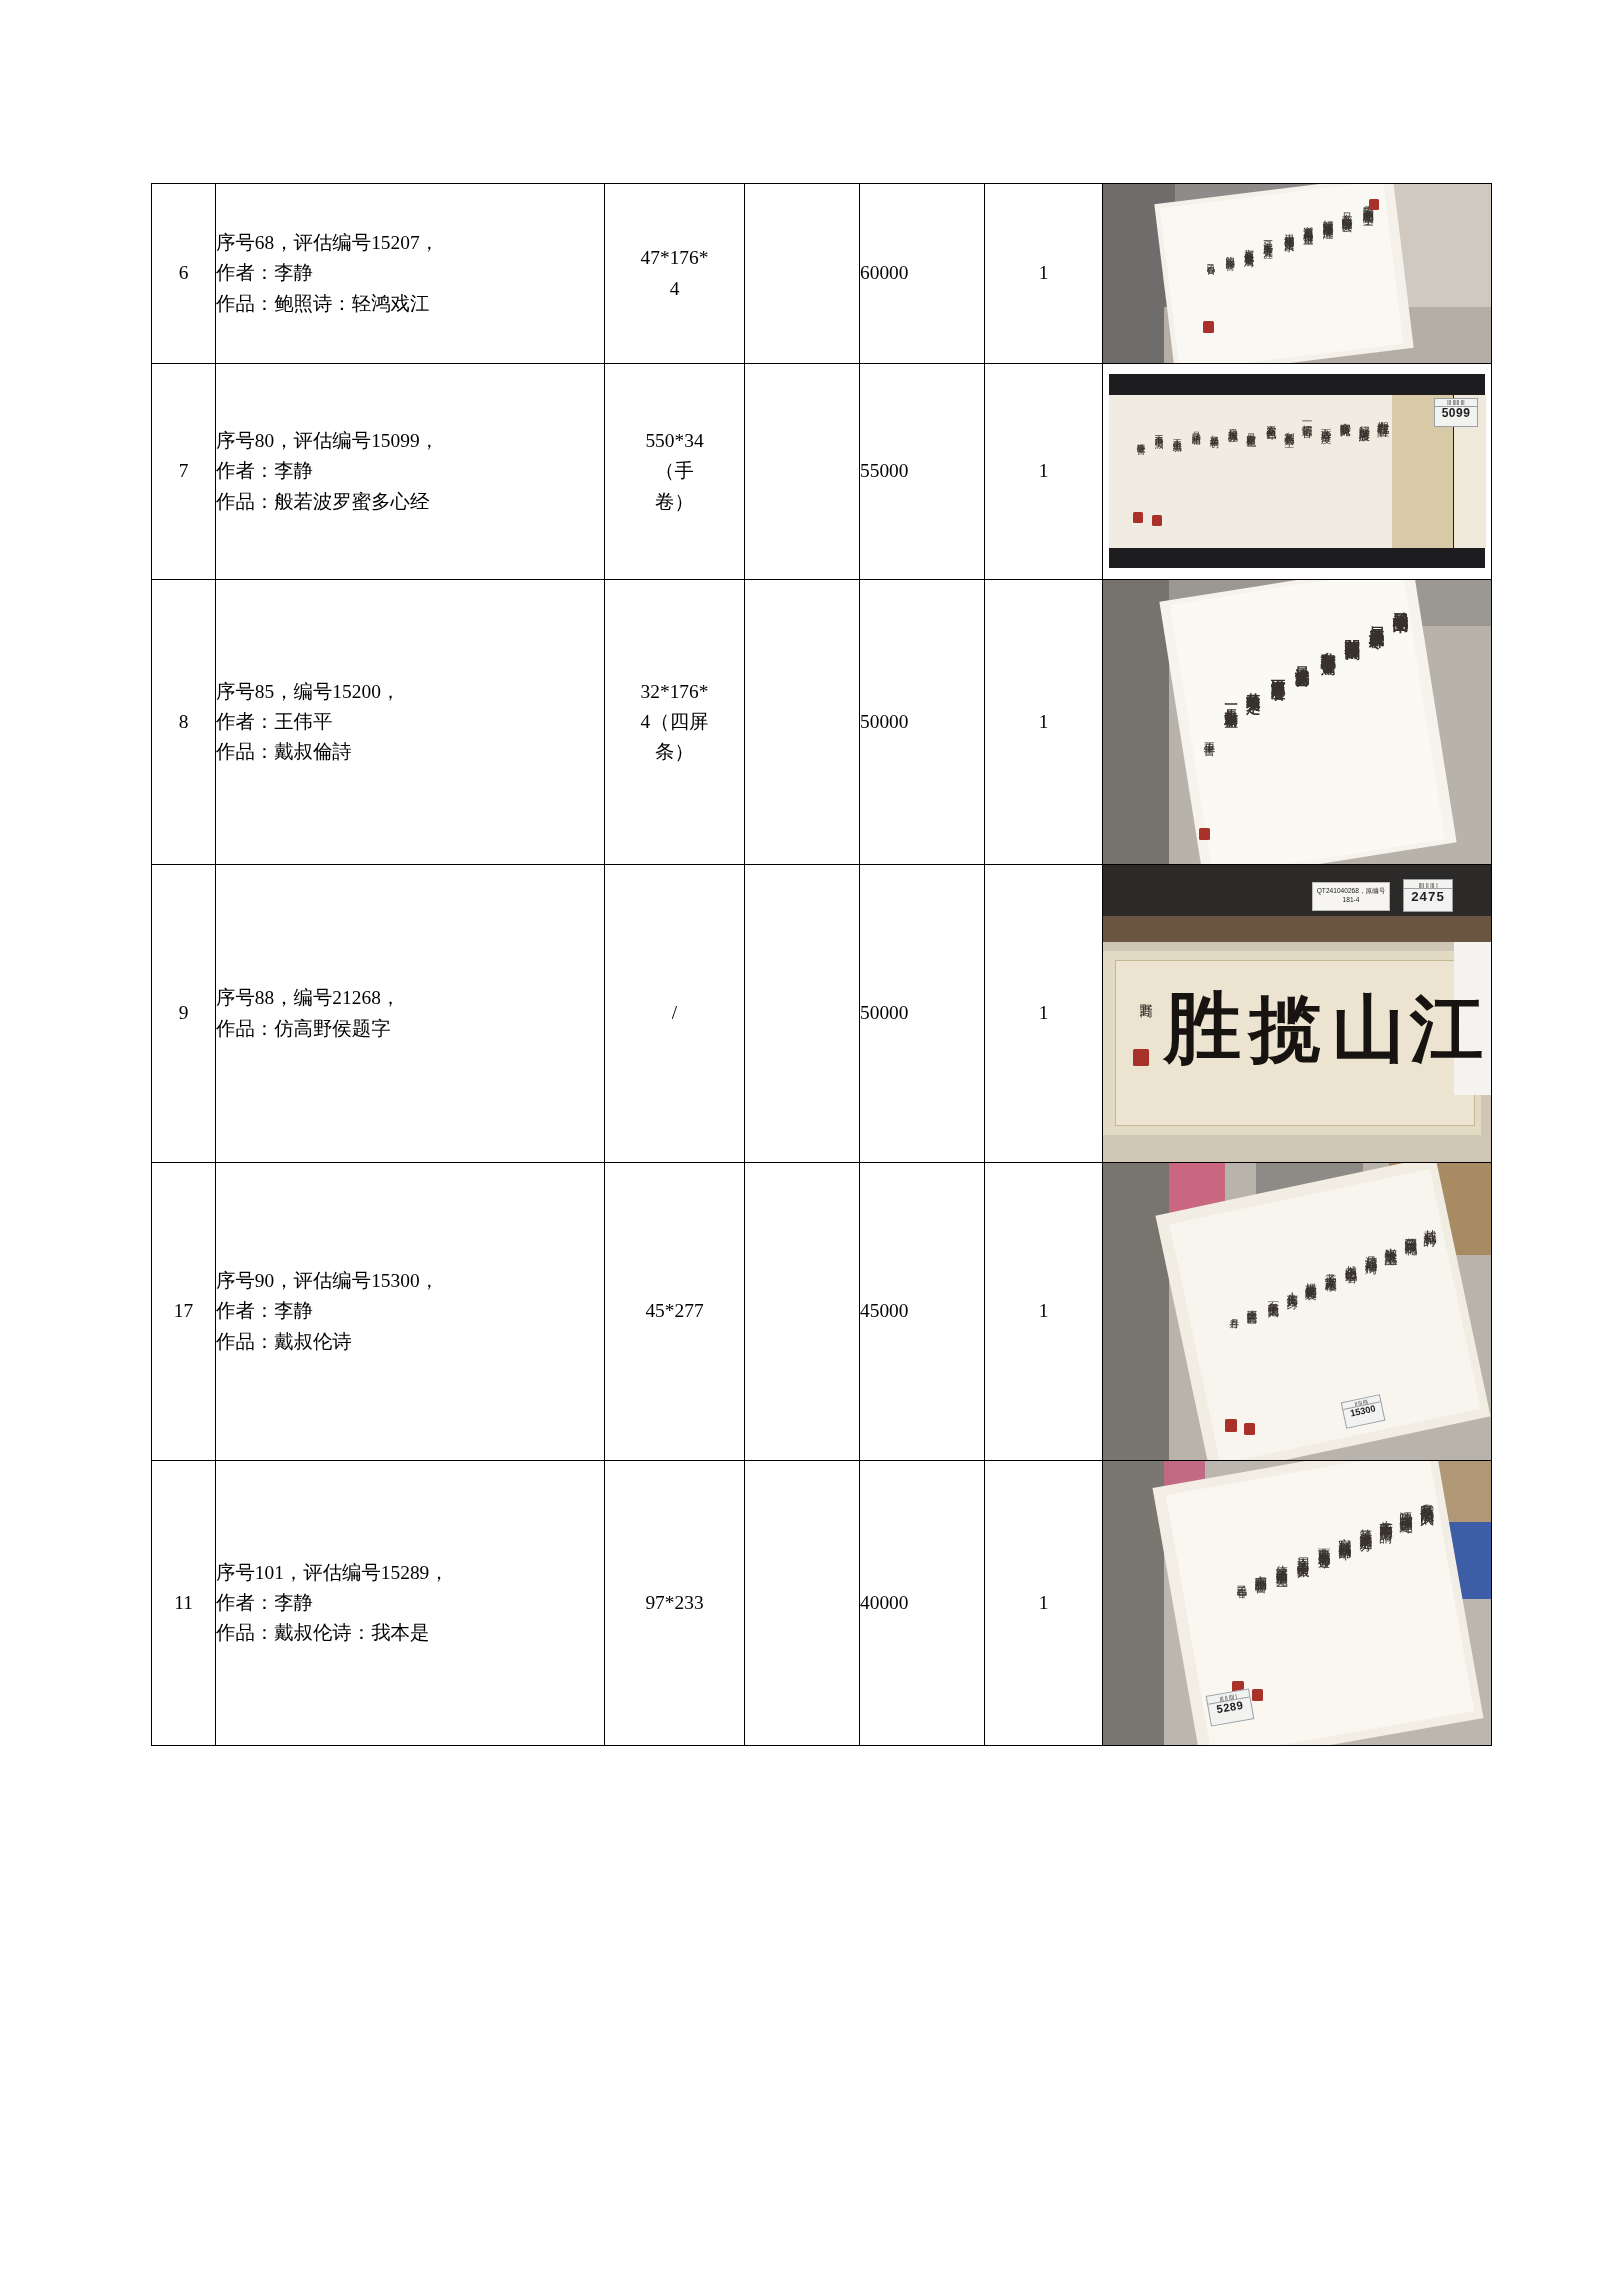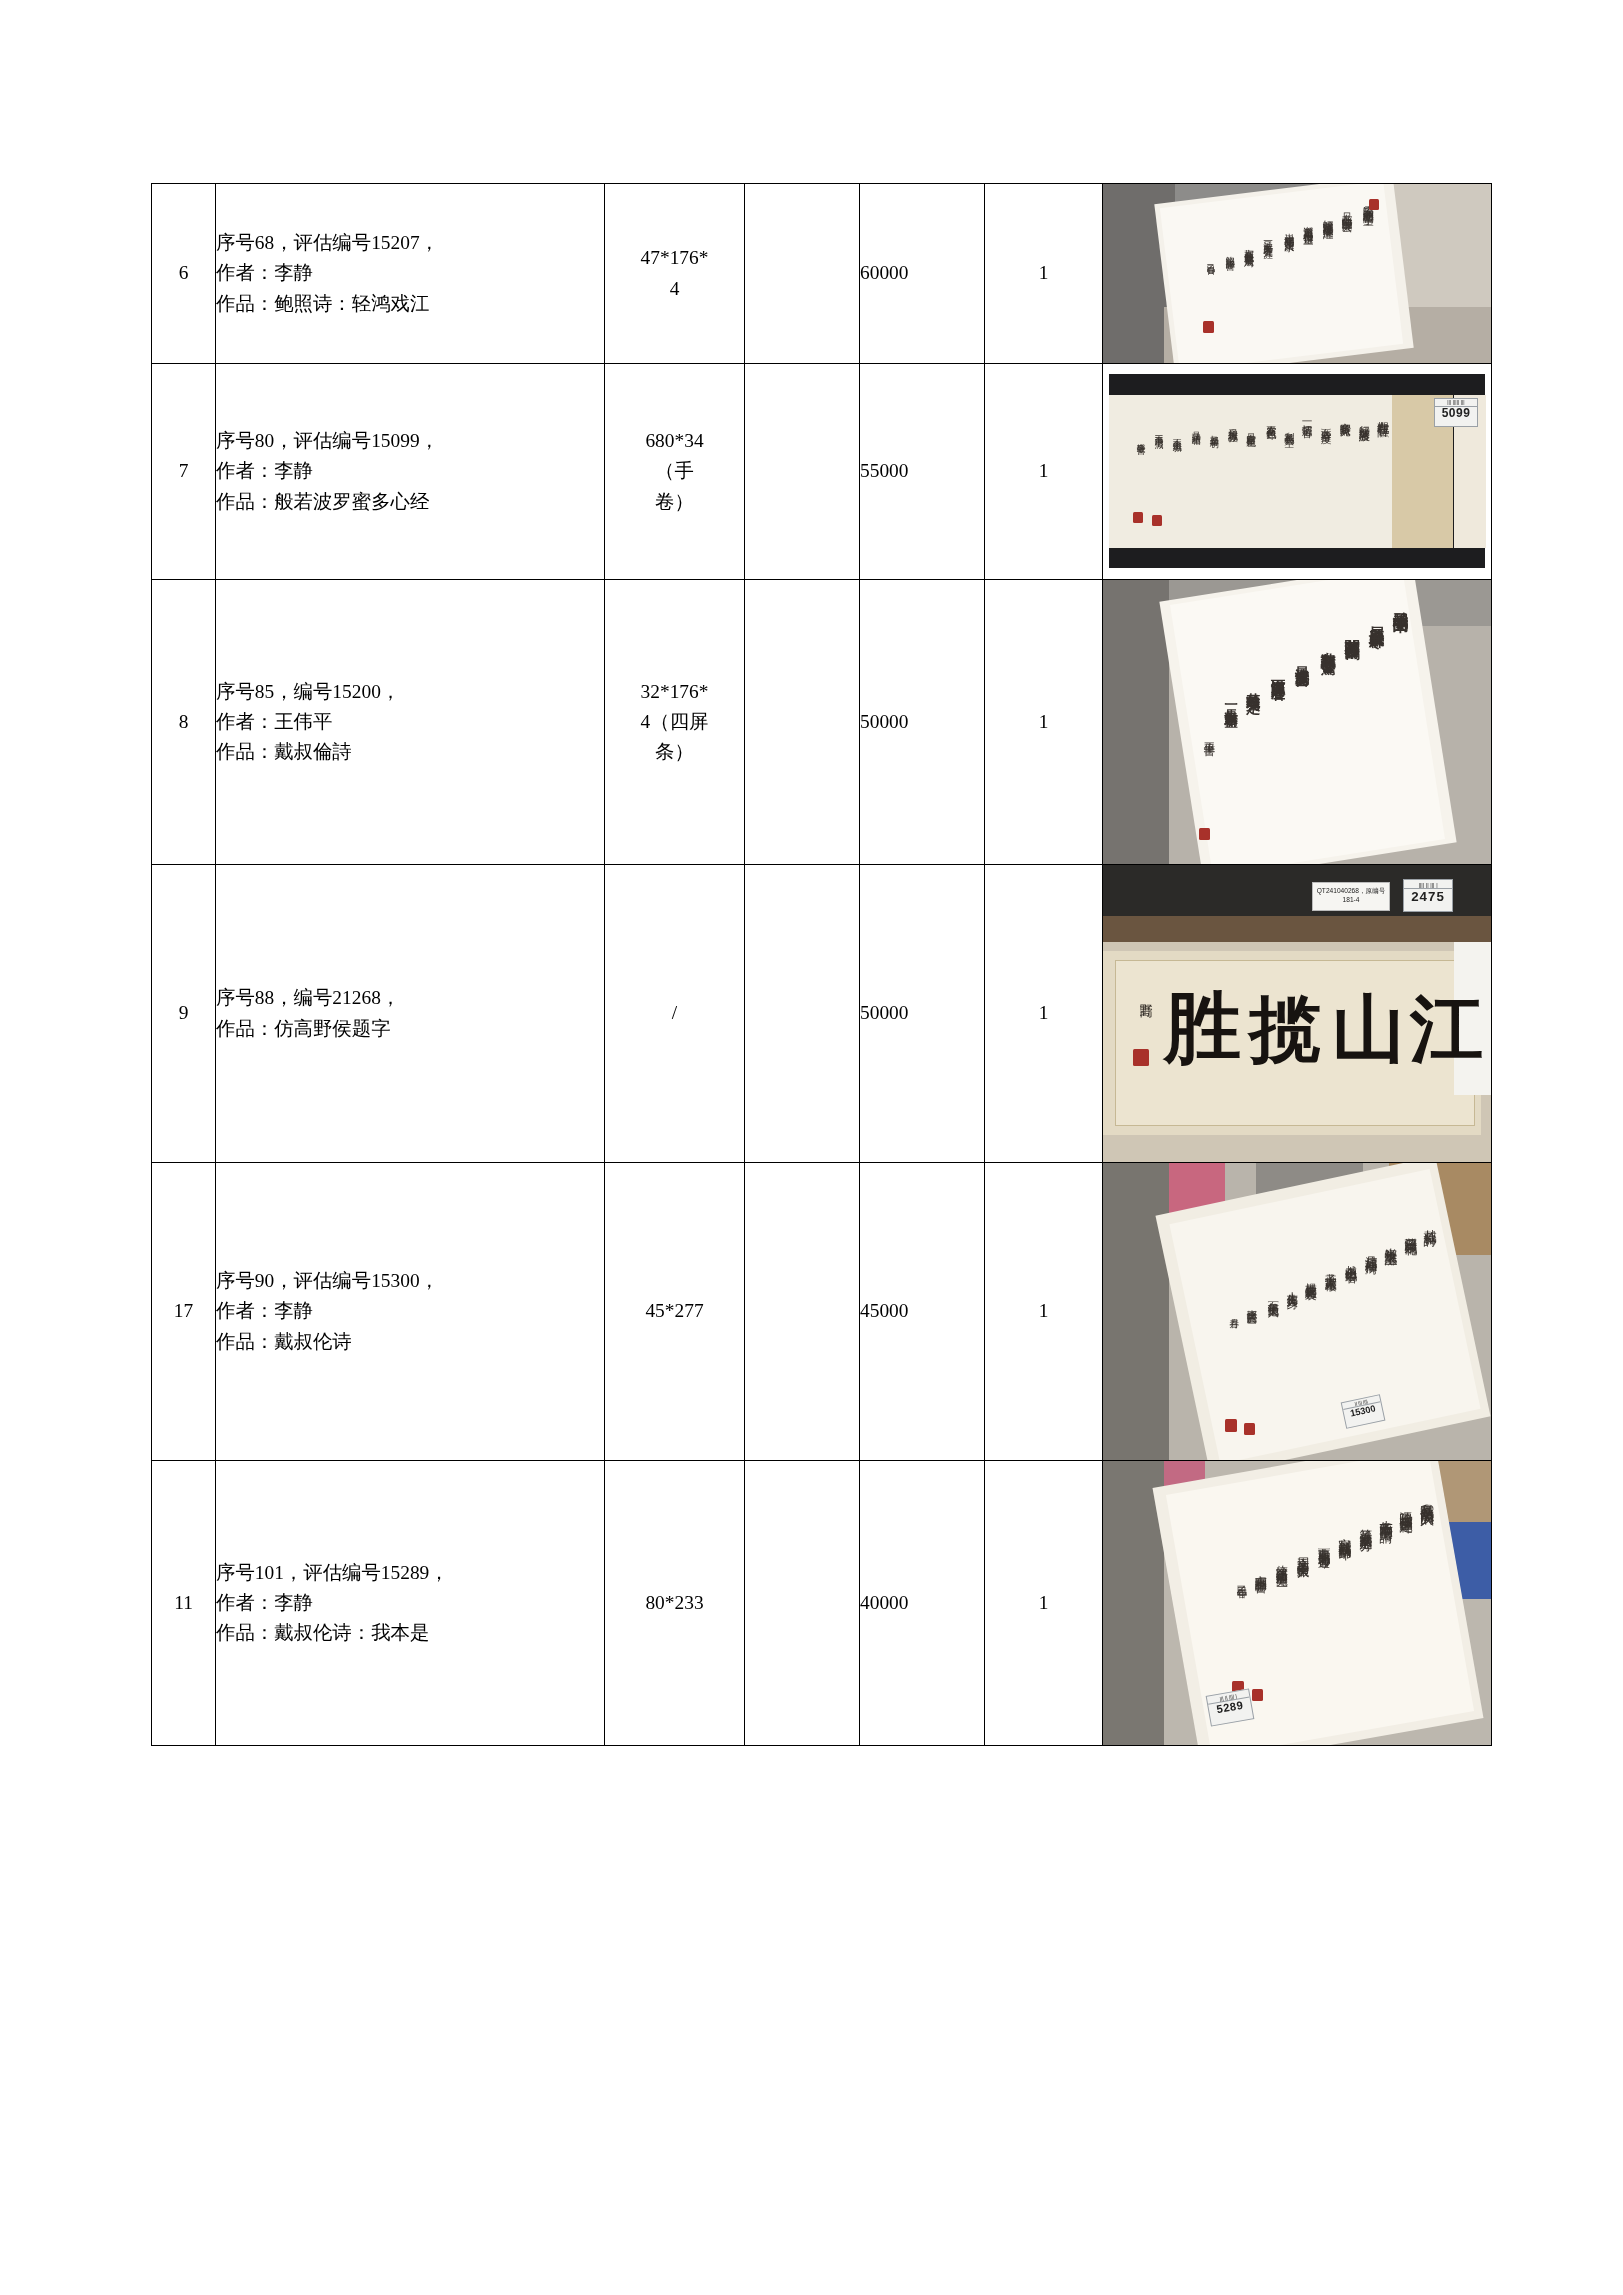--- a/index.html
+++ b/index.html
@@ -171,21 +171,21 @@
       </tr>
 
       <tr style="height:215px;">
         <td class="c-index">7</td>
         <td class="c-desc">
           <span class="desc-wrap">序号80，评估编号15099，</span>
           <span class="desc-wrap">作者：李静</span>
           <span class="desc-wrap">作品：般若波罗蜜多心经</span>
         </td>
         <td class="c-size size-cell">
-          <span class="desc-wrap">680*34</span>
+          <span class="desc-wrap">550*34</span>
           <span class="desc-wrap">（手</span>
           <span class="desc-wrap">卷）</span>
         </td>
         <td class="c-blank"></td>
         <td class="c-price">55000</td>
         <td class="c-qty">1</td>
         <td class="c-photo">
           <div class="photo-box" style="height:215px;">
             <div class="ph">
               <div style="position:absolute;left:0;top:0;width:389px;height:215px;background:#ffffff;"></div>
@@ -359,21 +359,21 @@
       </tr>
 
       <tr style="height:284px;">
         <td class="c-index">11</td>
         <td class="c-desc">
           <span class="desc-wrap">序号101，评估编号15289，</span>
           <span class="desc-wrap">作者：李静</span>
           <span class="desc-wrap">作品：戴叔伦诗：我本是</span>
         </td>
         <td class="c-size size-cell">
-          <span class="desc-wrap">80*233</span>
+          <span class="desc-wrap">97*233</span>
         </td>
         <td class="c-blank"></td>
         <td class="c-price">40000</td>
         <td class="c-qty">1</td>
         <td class="c-photo">
           <div class="photo-box" style="height:284px;">
             <div class="ph">
               <div style="position:absolute;left:0;top:0;width:389px;height:284px;background:#ffffff;"></div>
               <div class="room-floor" style="left:56px;top:0;width:332px;height:284px;background:#bcb7ae;"></div>
               <div class="pink-blob" style="left:56px;top:0;width:46px;height:36px;background:#c26a83;"></div>

